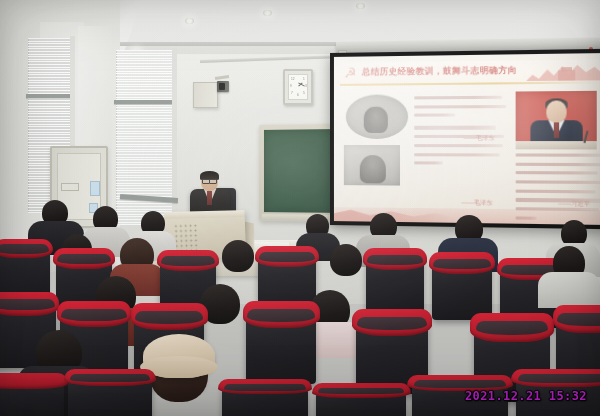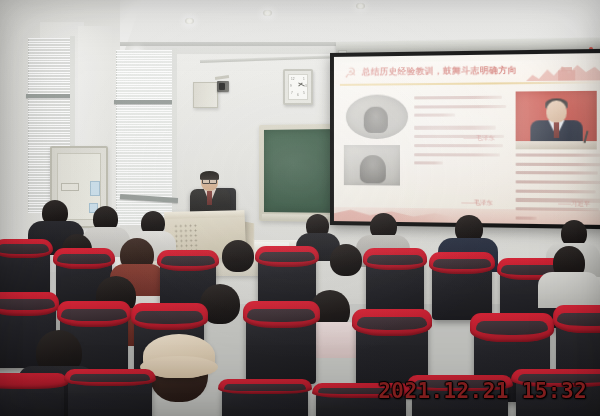--- a/index.html
+++ b/index.html
@@ -440,21 +440,21 @@
   }
   .hat-brim{
     position:absolute;border-radius:50%;
     background:linear-gradient(180deg,#ebdcc4,#d9c5a9);
   }
 
   
   .timestamp{
     position:absolute;right:13px;bottom:13px;
     font-family:"DejaVu Sans Mono","Liberation Mono",monospace;
-    font-size:21px;font-weight:bold;color:#7f1d1d;
+    font-size:12px;font-weight:bold;color:#a21caf;
     letter-spacing:.4px;
     text-shadow:
       0 0 1px #000,  1px 0 1px #000, -1px 0 1px #000,
       0 1px 1px #000, 0 -1px 1px #000, 1px 1px 2px rgba(0,0,0,.9);
     z-index:60;
   }
 
   
   .grade{
     position:absolute;left:0;top:0;right:0;bottom:0;z-index:55;

